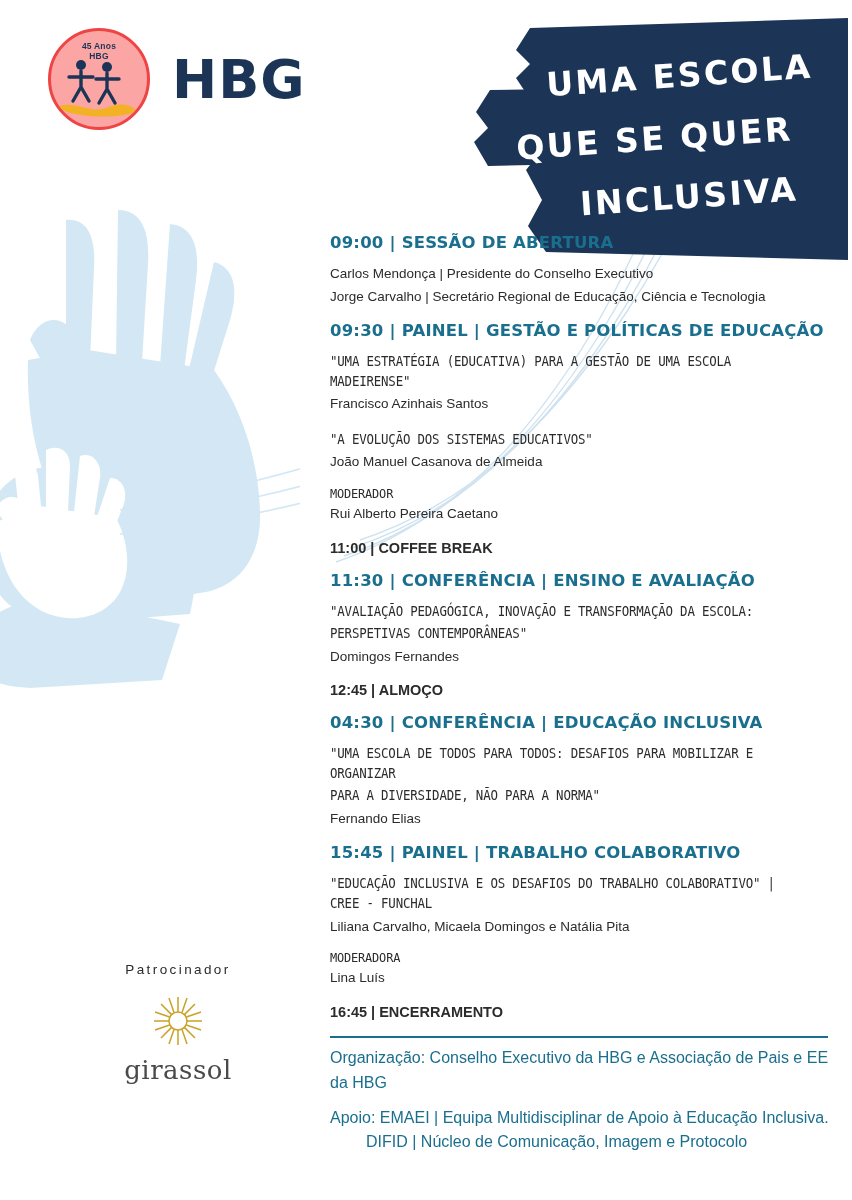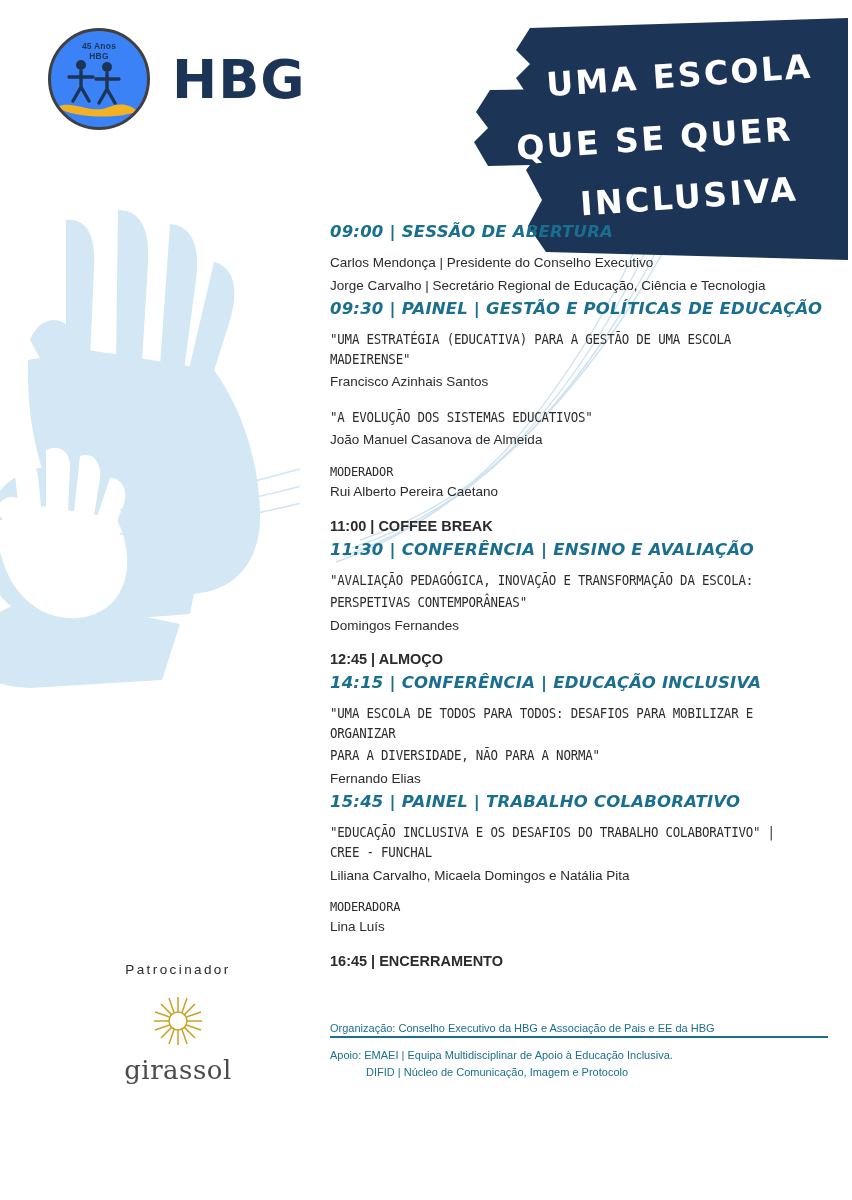--- a/index.html
+++ b/index.html
@@ -31,22 +31,22 @@
     left: 48px;
     top: 28px;
     display: flex;
     align-items: center;
     gap: 22px;
   }
   .logo-badge {
     width: 96px;
     height: 96px;
     border-radius: 50%;
-    background: #3b82f6;
-    border: 3px solid #404040;
+    background: #fca5a5;
+    border: 3px solid #ef4444;
     position: relative;
     overflow: hidden;
   }
   .logo-badge .badge-top {
     position: absolute;
     top: 11px;
     left: 0;
     right: 0;
     text-align: center;
     font-size: 8.5px;
@@ -96,21 +96,21 @@
   }
   .blk { margin-bottom: 2px; }
   .head {
     color: #1a6f8e;
     font-size: 16.5px;
     font-weight: bold;
     letter-spacing: .2px;
     margin: 18px 0 12px 0;
     font-family: "DejaVu Sans", sans-serif;
   }
-  .head:first-child { margin-top: 4px; font-style: italic; }
+  .head:first-child { margin-top: 15px; }
   .plain {
     color: #2b2b2b;
     font-size: 13.5px;
     line-height: 1.45;
     margin: 3px 0;
   }
   .cond {
     color: #2b2b2b;
     font-size: 13.5px;
     line-height: 1.45;
@@ -143,24 +143,24 @@
     position: absolute;
     left: 330px;
     top: 1036px;
     width: 498px;
     height: 2px;
     background: #1a6f8e;
   }
   .footer {
     position: absolute;
     left: 330px;
-    top: 1020px;
+    top: 1046px;
     width: 510px;
     color: #1a6f8e;
-    font-size: 11px;
+    font-size: 16px;
     line-height: 1.55;
   }
   .footer .row { margin-bottom: 10px; }
   .footer .indent { padding-left: 36px; }
 
   
   .sponsor {
     position: absolute;
     left: 88px;
     top: 962px;
@@ -283,21 +283,21 @@
     <div class="blk">
       <div class="head">11:30 | CONFERÊNCIA | ENSINO E AVALIAÇÃO</div>
       <div class="cond">"AVALIAÇÃO PEDAGÓGICA, INOVAÇÃO E TRANSFORMAÇÃO DA ESCOLA:</div>
       <div class="cond">PERSPETIVAS CONTEMPORÂNEAS"</div>
       <div class="plain">Domingos Fernandes</div>
     </div>
     <div class="blk">
       <div class="simple">12:45 | ALMOÇO</div>
     </div>
     <div class="blk">
-      <div class="head">14:15 | CONFERÊNCIA | EDUCAÇÃO INCLUSIVA</div>
+      <div class="head">04:30 | CONFERÊNCIA | EDUCAÇÃO INCLUSIVA</div>
       <div class="cond">"UMA ESCOLA DE TODOS PARA TODOS: DESAFIOS PARA MOBILIZAR E ORGANIZAR</div>
       <div class="cond">PARA A DIVERSIDADE, NÃO PARA A NORMA"</div>
       <div class="plain">Fernando Elias</div>
     </div>
     <div class="blk">
       <div class="head">15:45 | PAINEL | TRABALHO COLABORATIVO</div>
       <div class="cond">"EDUCAÇÃO INCLUSIVA E OS DESAFIOS DO TRABALHO COLABORATIVO" | CREE - FUNCHAL</div>
       <div class="plain">Liliana Carvalho, Micaela Domingos e Natália Pita</div>
       <div class="label">MODERADORA</div>
       <div class="plain">Lina Luís</div>

